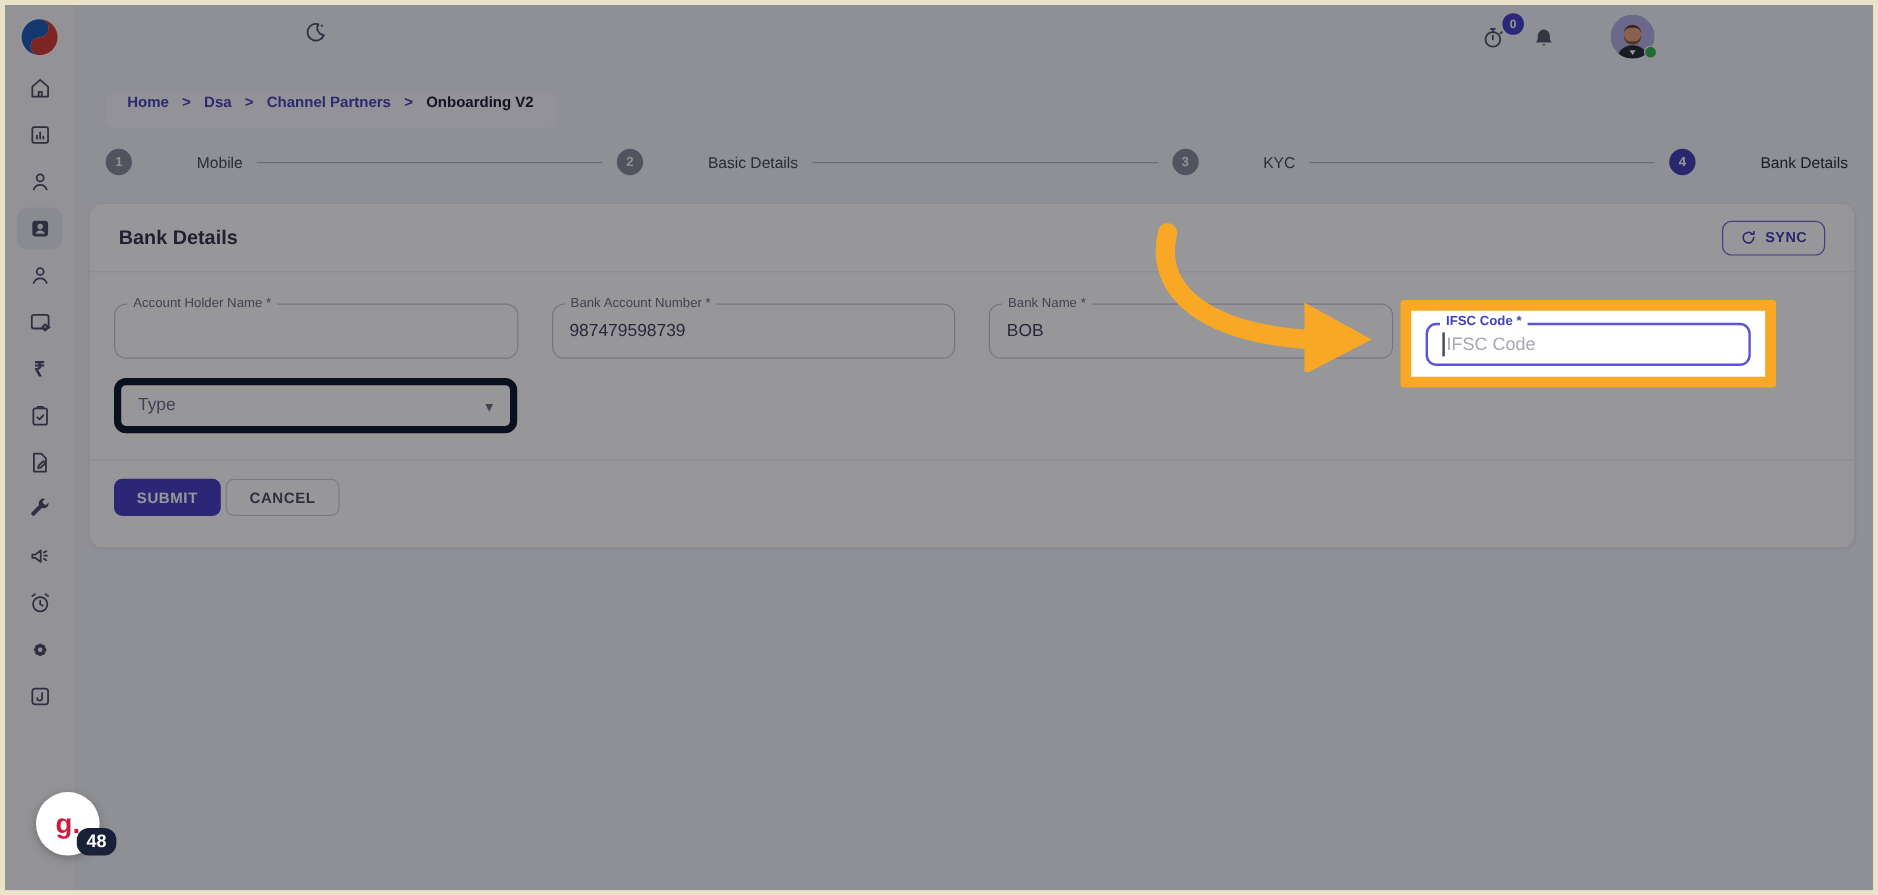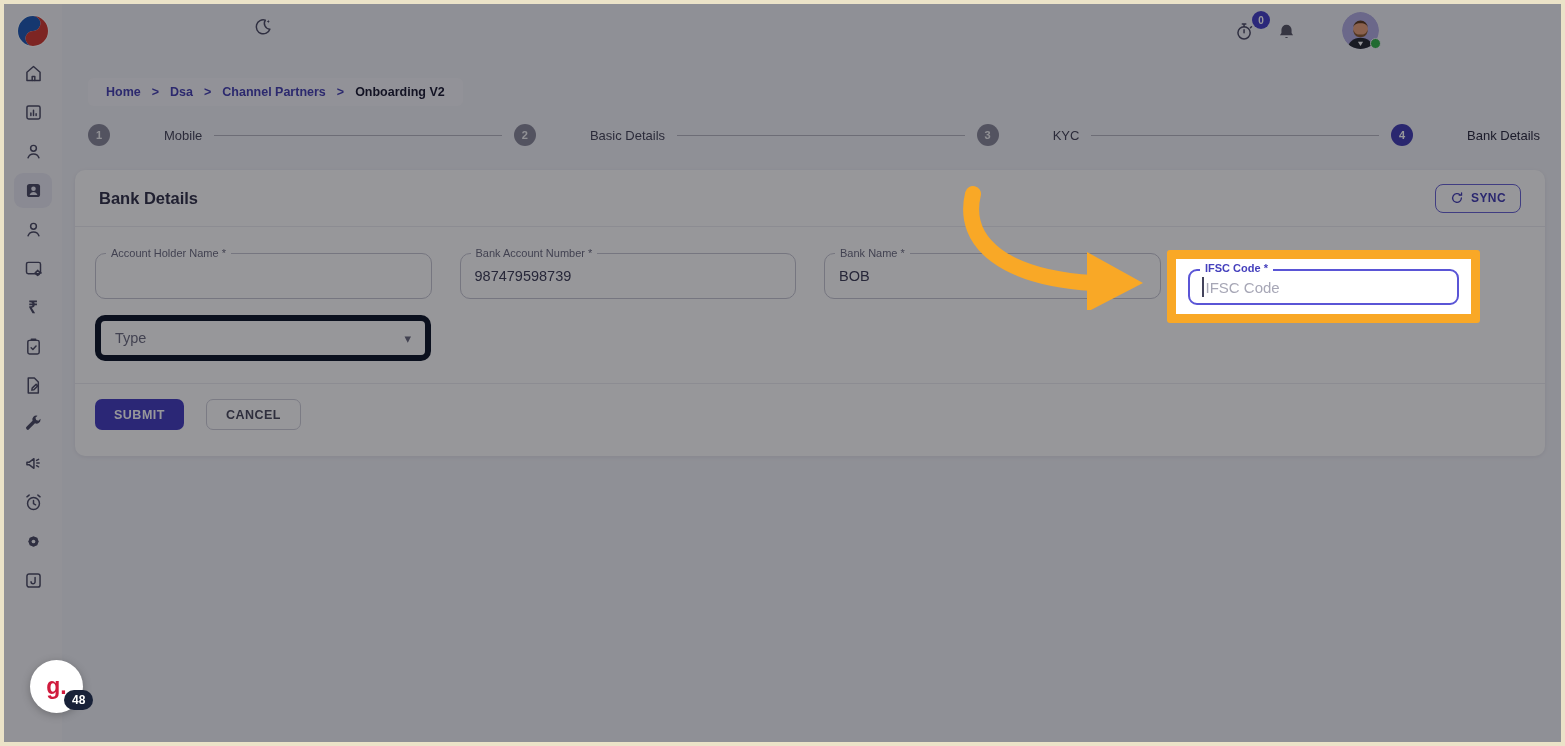--- a/index.html
+++ b/index.html
@@ -26,21 +26,21 @@
   
   .moon-btn { position:absolute; left:252px; top:17px; z-index:1; cursor:pointer; }
   .timer-btn { position:absolute; left:1234px; top:21px; z-index:1; cursor:pointer; }
   .timer-badge { position:absolute; left:1252px; top:11px; z-index:2; min-width:18px; height:18px; border-radius:9px;
     background:#4640c8; color:#fff; font-size:10px; font-weight:700; display:flex; align-items:center; justify-content:center; padding:0 4px; }
   .bell-btn { position:absolute; left:1276px; top:21px; z-index:1; cursor:pointer; }
   .avatar { position:absolute; left:1342px; top:12px; width:37px; height:37px; border-radius:50%; overflow:hidden; z-index:1; cursor:pointer; }
   .status-dot { position:absolute; left:1370px; top:38px; width:11px; height:11px; border-radius:50%; background:#35b34a; border:1.5px solid #f2f3f8; z-index:2; }
 
   
-  .breadcrumb { position:absolute; left:88px; top:78px; height:28px; display:flex; align-items:center; gap:11px;
+  .breadcrumb { position:absolute; left:88px; top:78px; height:28px; display:flex; align-items:flex-start; gap:11px;
     background:#f7f7fb; border-radius:6px; padding:0 18px; font-size:12.5px; z-index:1; }
   .bc-link { color:#4743b4; font-weight:600; text-decoration:none; cursor:pointer; }
   .bc-sep { color:#4743b4; font-weight:600; }
   .bc-current { color:#1b1b33; font-weight:700; }
 
   
   .stepper { position:absolute; left:88px; right:25px; top:122px; height:26px; display:flex; align-items:center; z-index:1; }
   .step { display:flex; align-items:center; gap:9px; cursor:pointer; }
   .step-circle { width:22px; height:22px; border-radius:50%; background:#8b8b9c; color:#f4f4f6; font-size:11px; font-weight:700;
     display:flex; align-items:center; justify-content:center; }
@@ -59,21 +59,21 @@
   .fields { display:grid; grid-template-columns:repeat(4,1fr); gap:28px; margin:26px 20px 0; }
   .tf { position:relative; height:46px; border:1px solid #c6c6d2; border-radius:10px; background:#fff; display:flex; align-items:center; padding:0 14px; }
   .tf-label { position:absolute; top:-7px; left:10px; background:#fff; padding:0 5px; font-size:11px; color:#6d6d82; white-space:nowrap; }
   .tf-input { border:none; outline:none; width:100%; font-size:14.5px; color:#3e3e58; font-family:"Liberation Sans",sans-serif; background:transparent; }
   .tf.ghost { visibility:hidden; }
   .select { position:relative; width:336px; height:46px; margin:16px 0 0 20px; border:6px solid #0f172a; border-radius:10px;
     display:flex; align-items:center; justify-content:space-between; padding:0 14px; cursor:pointer; background:#fff; }
   .select-placeholder { font-size:14.5px; color:#6d6d82; }
   .caret { font-size:13px; color:#6d6d82; }
   .card-div { margin-top:22px; border-top:1px solid #ececf2; }
-  .actions { display:flex; gap:22px; margin:15px 0 0 20px;align-items:flex-end; }
+  .actions { display:flex; gap:4px; margin:15px 0 0 20px;align-items:flex-end; }
   .btn { height:31px; border-radius:7px; font-size:12.5px; font-weight:700; letter-spacing:.5px; padding:0 19px; cursor:pointer;
     font-family:"Liberation Sans",sans-serif; }
   .btn-primary { background:#453ec2; color:#fff; border:none; }
   .btn-outline { background:#fff; color:#4c4c60; border:1px solid #cfcfda; }
 
   
   .overlay { position:absolute; inset:4px; background:rgba(8,8,14,.42); z-index:40; }
   .annotation { position:absolute; left:1167px; top:250px; width:313px; height:73px; background:#fff;
     border:9px solid #f9a826; border-radius:3px; z-index:60; }
   .ifsc-field { position:absolute; left:12px; right:12px; top:10px; bottom:9px; border:2px solid #5a55d6; border-radius:9px;
@@ -81,21 +81,21 @@
   .ifsc-label { position:absolute; top:-9px; left:10px; background:#fff; padding:0 5px; font-size:11px; font-weight:600; color:#4540bd; white-space:nowrap; }
   .ifsc-caret { width:1.5px; height:20px; background:#44445c; margin-right:2px; }
   .ifsc-placeholder { font-size:15px; color:#a7a7b6; }
   .arrow-svg { position:absolute; left:945px; top:180px; z-index:60; pointer-events:none; }
 
   
   .gw { position:absolute; left:30px; top:660px; z-index:60; cursor:pointer; }
   .gw-circle { width:53px; height:53px; border-radius:50%; background:#fff; box-shadow:0 2px 8px rgba(0,0,0,.25);
     display:flex; align-items:center; justify-content:center; }
   .gw-logo { color:#d01a3c; font-size:23px; font-weight:700; }
-  .gw-badge { position:absolute; left:34px; top:30px; background:#182138; color:#fff; font-size:12px; font-weight:700;
+  .gw-badge { position:absolute; left:34px; top:30px; background:#182138; color:#fff; font-size:15px; font-weight:700;
     border-radius:10px; padding:3px 8px;text-align:right; }
 </style>
 </head>
 <body>
 
 <div class="sidebar">
   <svg class="app-logo" viewBox="0 0 34 34">
     <circle cx="17" cy="17" r="16" fill="#ffffff"></circle>
     <path d="M17 2a15 15 0 0 0 0 30 7.5 7.5 0 0 1 0-15 7.5 7.5 0 0 0 0-15z" fill="#1f5bb5"></path>
     <path d="M17 32a15 15 0 0 0 0-30 7.5 7.5 0 0 1 0 15 7.5 7.5 0 0 0 0 15z" fill="#d23b33"></path>

